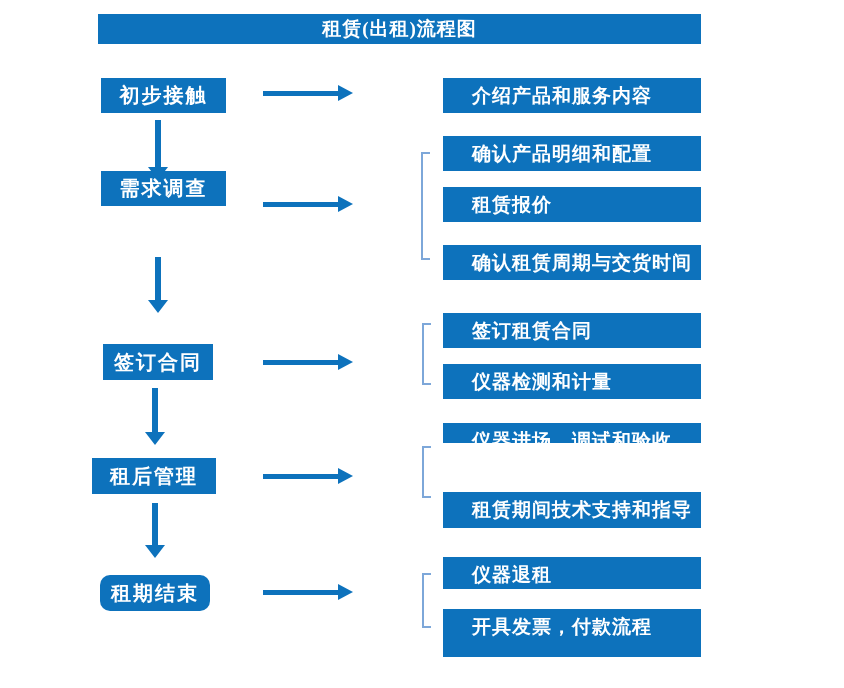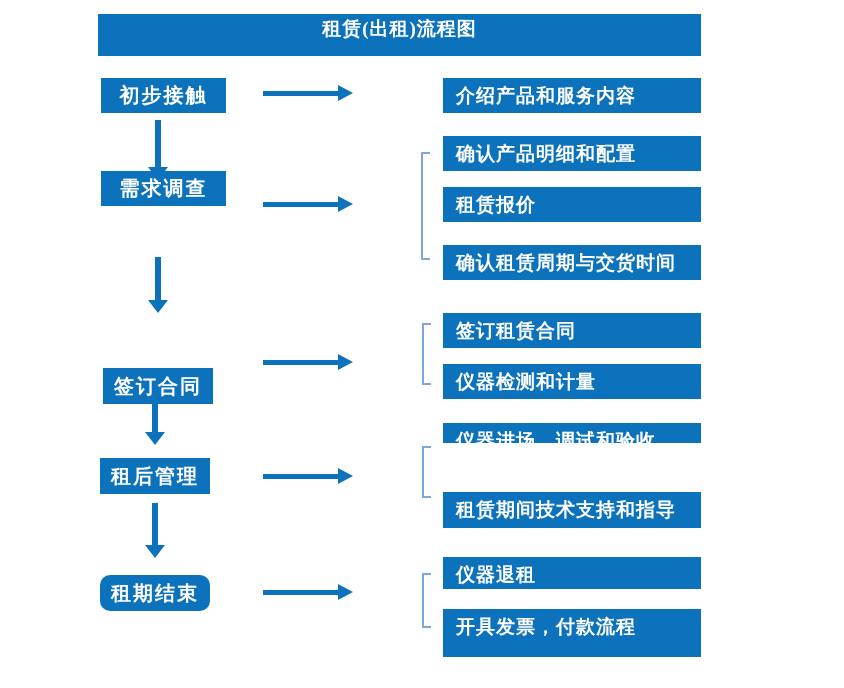--- a/index.html
+++ b/index.html
@@ -17,42 +17,42 @@
   }
   .box {
     position: absolute;
     background: #0d72bc;
     color: #ffffff;
     font-weight: bold;
     box-sizing: border-box;
     white-space: nowrap;
   }
   .title-bar {
-    left: 98px; top: 14px; width: 603px; height: 42px;
+    left: 98px; top: 14px; width: 603px; height: 30px;
     line-height: 30px;
     text-align: center;
     font-size: 19px;
     letter-spacing: 1px;
   }
   .left-box {
     text-align: center;
     font-size: 20px;
     letter-spacing: 2px;
   }
   .lb1 { left: 101px; top: 78px;  width: 125px; height: 35px; line-height: 35px; }
   .lb2 { left: 101px; top: 171px; width: 125px; height: 35px; line-height: 35px; }
-  .lb3 { left: 103px; top: 344px; width: 110px; height: 36px; line-height: 36px; margin-top: 24px; }
-  .lb4 { left: 100px; top: 458px; width: 110px; height: 36px; line-height: 36px; }
+  .lb3 { left: 103px; top: 344px; width: 110px; height: 36px; line-height: 36px; }
+  .lb4 { left: 92px; top: 458px; width: 124px; height: 36px; line-height: 36px; }
   .lb5 { left: 100px; top: 575px; width: 110px; height: 36px; line-height: 36px; border-radius: 10px; }
   .right-box {
     left: 443px;
     width: 258px;
     height: 35px;
     line-height: 35px;
-    padding-left: 13px;
+    padding-left: 29px;
     font-size: 19px;
     letter-spacing: 1px;
     text-align: left;
   }
   .rb1  { top: 78px;  }
   .rb2  { top: 136px; }
   .rb3  { top: 187px; }
   .rb4  { top: 245px; }
   .rb5  { top: 313px; }
   .rb6  { top: 364px; }

